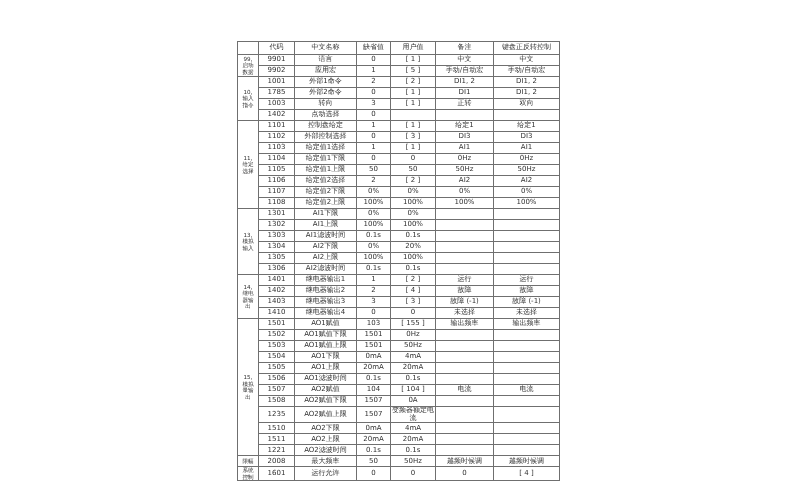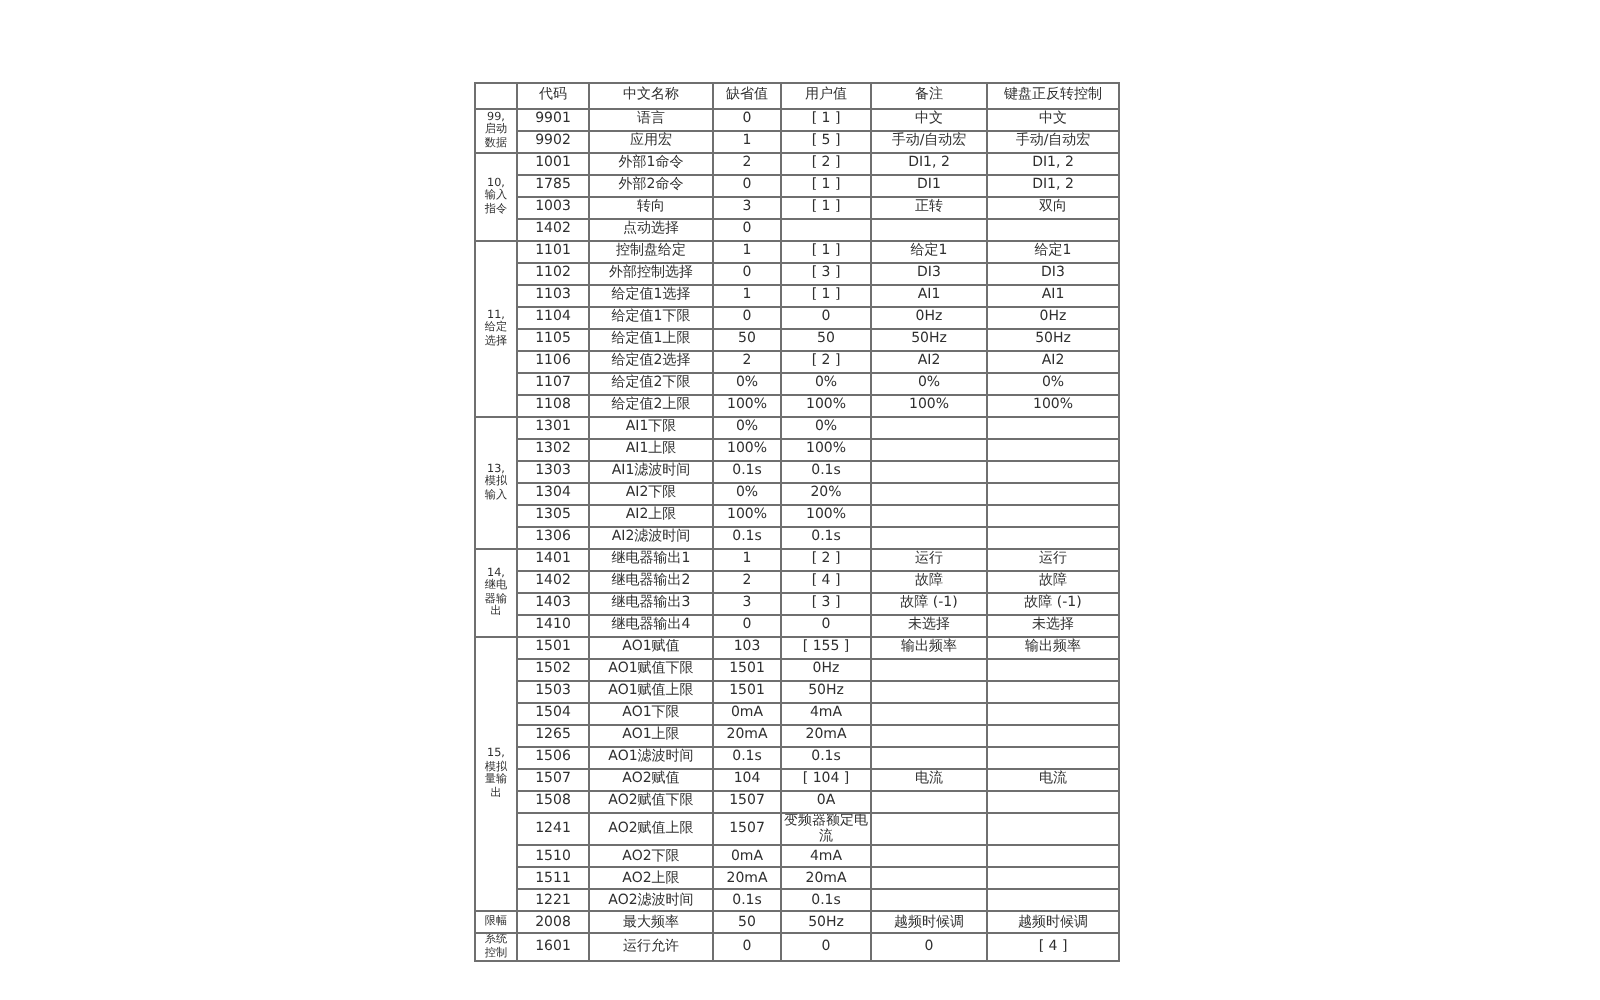--- a/index.html
+++ b/index.html
@@ -292,21 +292,21 @@
         </tr>
         <tr>
           <td>1504</td>
           <td>AO1下限</td>
           <td>0mA</td>
           <td>4mA</td>
           <td></td>
           <td></td>
         </tr>
         <tr>
-          <td>1265</td>
+          <td>1505</td>
           <td>AO1上限</td>
           <td>20mA</td>
           <td>20mA</td>
           <td></td>
           <td></td>
         </tr>
         <tr>
           <td>1506</td>
           <td>AO1滤波时间</td>
           <td>0.1s</td>
@@ -324,21 +324,21 @@
         </tr>
         <tr>
           <td>1508</td>
           <td>AO2赋值下限</td>
           <td>1507</td>
           <td>0A</td>
           <td></td>
           <td></td>
         </tr>
         <tr>
-          <td>1241</td>
+          <td>1235</td>
           <td>AO2赋值上限</td>
           <td>1507</td>
           <td>变频器额定电流</td>
           <td></td>
           <td></td>
         </tr>
         <tr>
           <td>1510</td>
           <td>AO2下限</td>
           <td>0mA</td>

